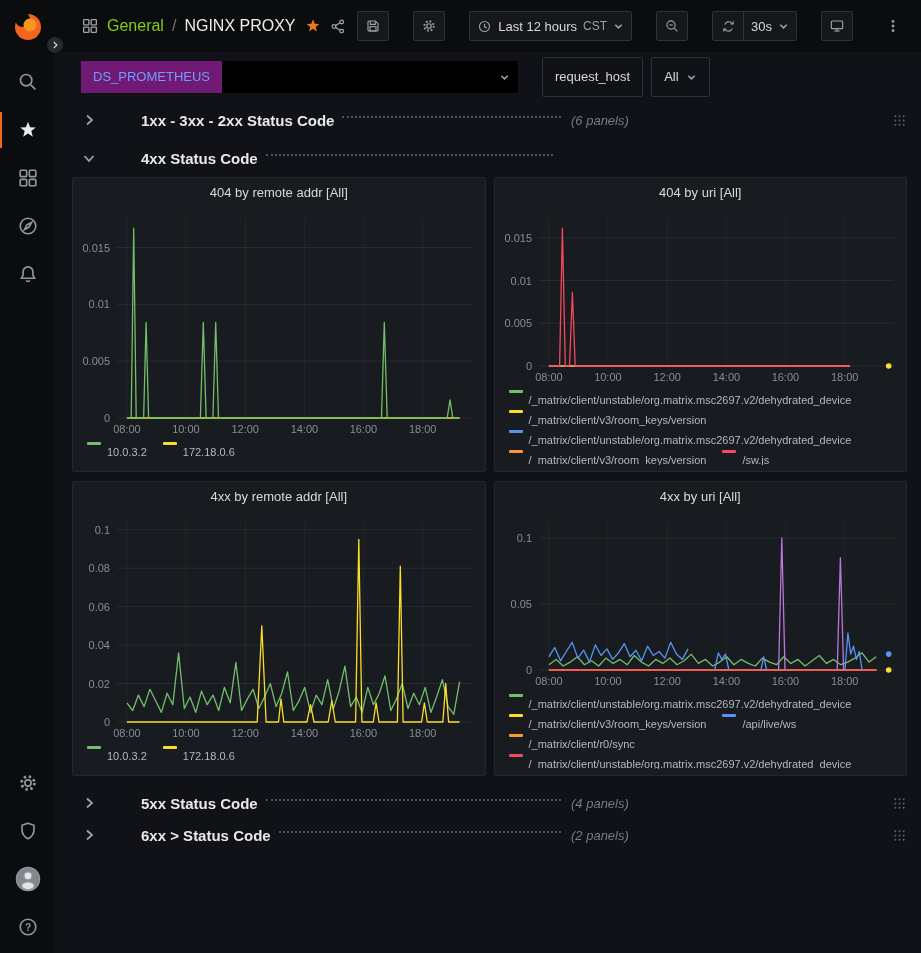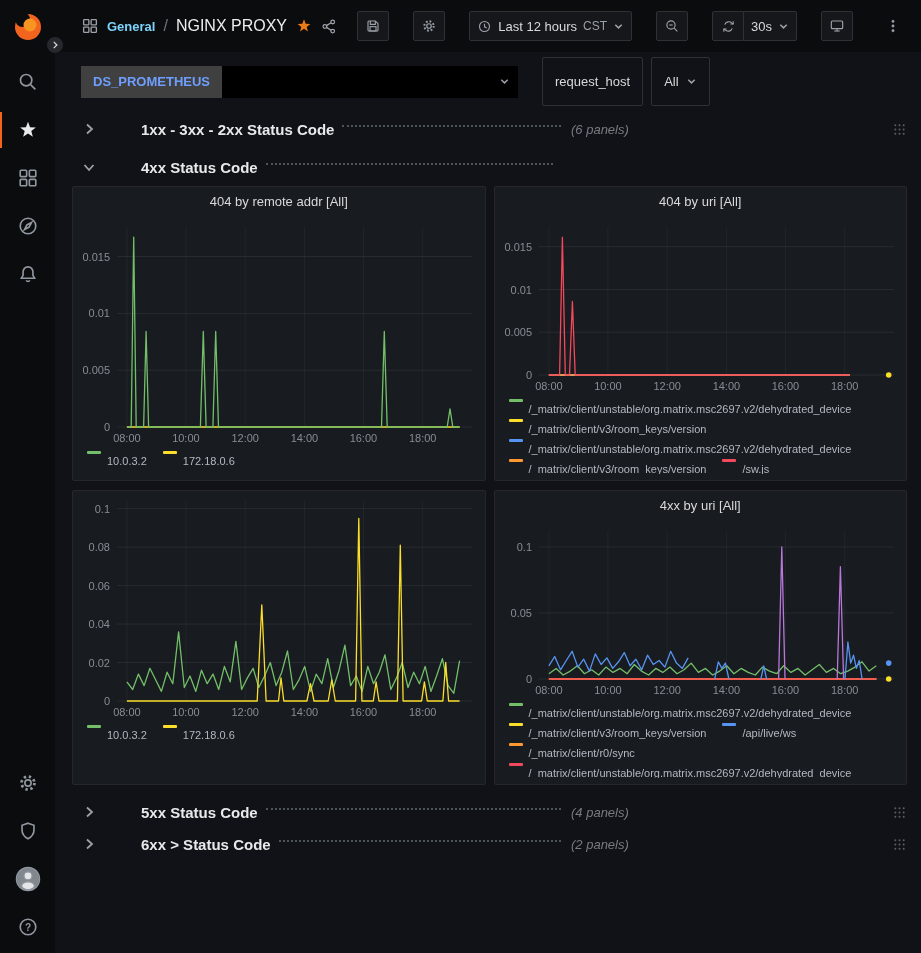--- a/index.html
+++ b/index.html
@@ -19,41 +19,41 @@
   .sb-item.active::before { content:""; position:absolute; left:0; top:6px; bottom:6px; width:2px; background:#f3641e; }
 
   
   .main { flex:1; display:flex; flex-direction:column; position:relative; background:#111217; }
   .nav-toggle { position:absolute; left:-9px; top:36px; width:18px; height:18px; border-radius:50%;
     background:#26282d; border:1px solid #0b0c0e; display:flex; align-items:center; justify-content:center; z-index:5; }
 
   
   .topbar { height:52px; background:#0b0c0e; display:flex; align-items:center; padding:0 12px 0 26px; flex-shrink:0; }
   .breadcrumb { display:flex; align-items:center; gap:8px; }
-  .bc-folder { font-size:13px; color:#7dd3fc; cursor:pointer;font-weight:bold; }
+  .bc-folder { font-size:16px; color:#84cc16; cursor:pointer; }
   .bc-sep { font-size:16px; color:#6f747b; }
   .bc-title { font-size:16px; color:#eceded; font-weight:500; }
   .tb-right { margin-left:auto; display:flex; align-items:center; gap:24px; }
   .tb-btn { height:30px; min-width:32px; padding:0 7px; display:flex; align-items:center; justify-content:center; gap:6px;
     background:#15171b; border:1px solid #2c3235; border-radius:2px; color:#d8d9da; }
   .tb-btn svg { stroke:#9da2aa; }
   .tb-btn.borderless { border-color:transparent; background:transparent; }
   .time-label { white-space:nowrap; }
   .tz { color:#9aa0a8; font-size:12px; }
   .btn-group { display:flex; }
   .btn-group .tb-btn:first-child { border-radius:2px 0 0 2px; }
   .btn-group .tb-btn:last-child { border-radius:0 2px 2px 0; border-left:none; }
 
   
   .subbar { display:flex; align-items:center; padding:5px 14px 6px 26px; gap:0; flex-shrink:0; }
-  .var-label { height:32px; line-height:32px; padding:0 12px; background:#404040; color:#6e9fff; font-weight:700; }
+  .var-label { height:32px; line-height:32px; padding:0 12px; background:#701a75; color:#6e9fff; font-weight:400; }
   .var-select-black { width:296px; height:32px; background:#000; display:flex; align-items:center; justify-content:flex-end;
     padding-right:8px; cursor:pointer; }
   .gap24 { width:24px; } .gap8 { width:8px; }
-  .var-chip { height:49px; line-height:30px; padding:4px 12px; border:1px solid #2c3235; border-radius:2px; color:#d8d9da;
+  .var-chip { height:40px; line-height:30px; padding:4px 12px; border:1px solid #2c3235; border-radius:2px; color:#d8d9da;
     display:flex; align-items:center; gap:7px; cursor:pointer; }
 
   
   .content { flex:1; overflow:hidden; }
   .row-header { display:flex; align-items:center; height:30px; margin:2px 14px 2px 26px; cursor:pointer; }
   .row-header.expanded { margin-top:8px;text-align:right; }
   .row-chev { flex-shrink:0; margin-right:4px; display:flex; }
   .row-left { display:flex; align-items:center; width:460px; }
   .row-header.expanded .row-left { width:452px; }
   .row-title { font-size:15px; font-weight:700; color:#e8e9ea; margin-right:8px; white-space:nowrap;margin-left:40px; }
@@ -390,20 +390,21 @@
                 <span class="dash" style="background: rgb(255, 152, 48);"></span>
                 <span>/_matrix/client/v3/room_keys/version</span>
               </span>
               <span class="legend-item">
                 <span class="dash" style="background: rgb(242, 73, 92);"></span>
                 <span>/sw.js</span>
               </span>
             </div>
           </div>
           <div class="panel">
+            <div class="panel-title">4xx by remote addr [All]</div>
             <svg width="411" height="230" viewBox="0 0 411 230" class="chart">
               <line x1="44" x2="399" y1="210.0" y2="210.0" stroke="rgba(204,204,220,0.09)" stroke-width="1"></line>
               <text x="37" y="214.0" text-anchor="end">0</text>
               <line x1="44" x2="399" y1="171.5" y2="171.5" stroke="rgba(204,204,220,0.09)" stroke-width="1"></line>
               <text x="37" y="175.5" text-anchor="end">0.02</text>
               <line x1="44" x2="399" y1="133.1" y2="133.1" stroke="rgba(204,204,220,0.09)" stroke-width="1"></line>
               <text x="37" y="137.1" text-anchor="end">0.04</text>
               <line x1="44" x2="399" y1="94.6" y2="94.6" stroke="rgba(204,204,220,0.09)" stroke-width="1"></line>
               <text x="37" y="98.6" text-anchor="end">0.06</text>
               <line x1="44" x2="399" y1="56.2" y2="56.2" stroke="rgba(204,204,220,0.09)" stroke-width="1"></line>

